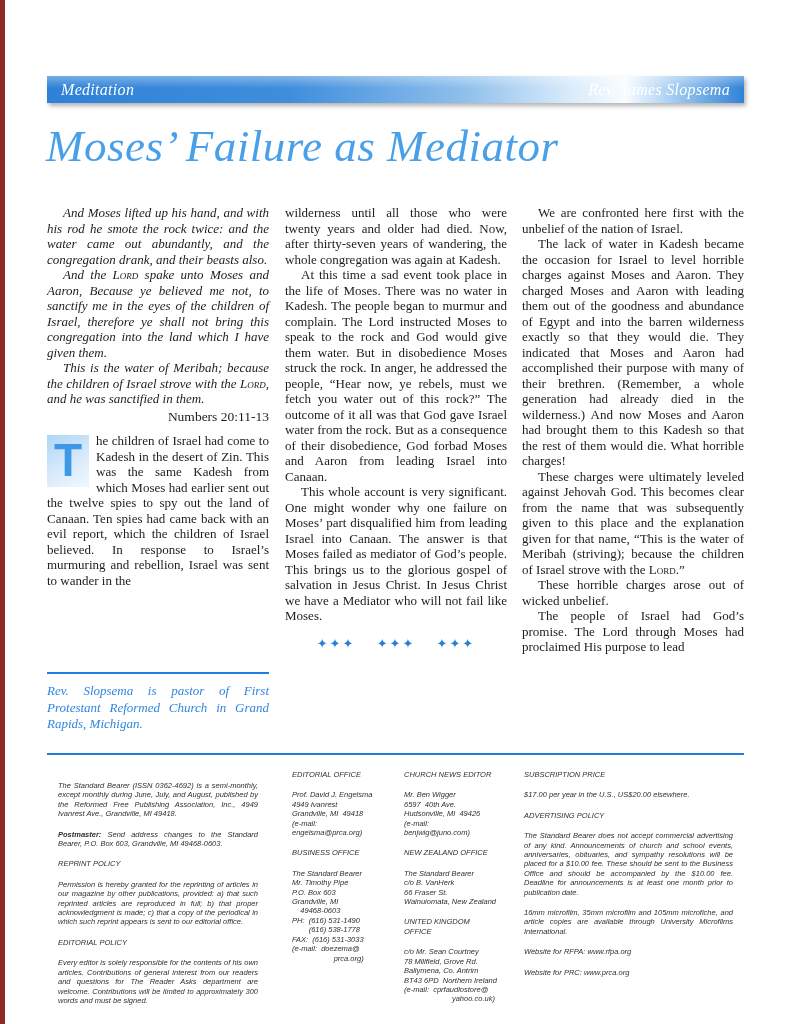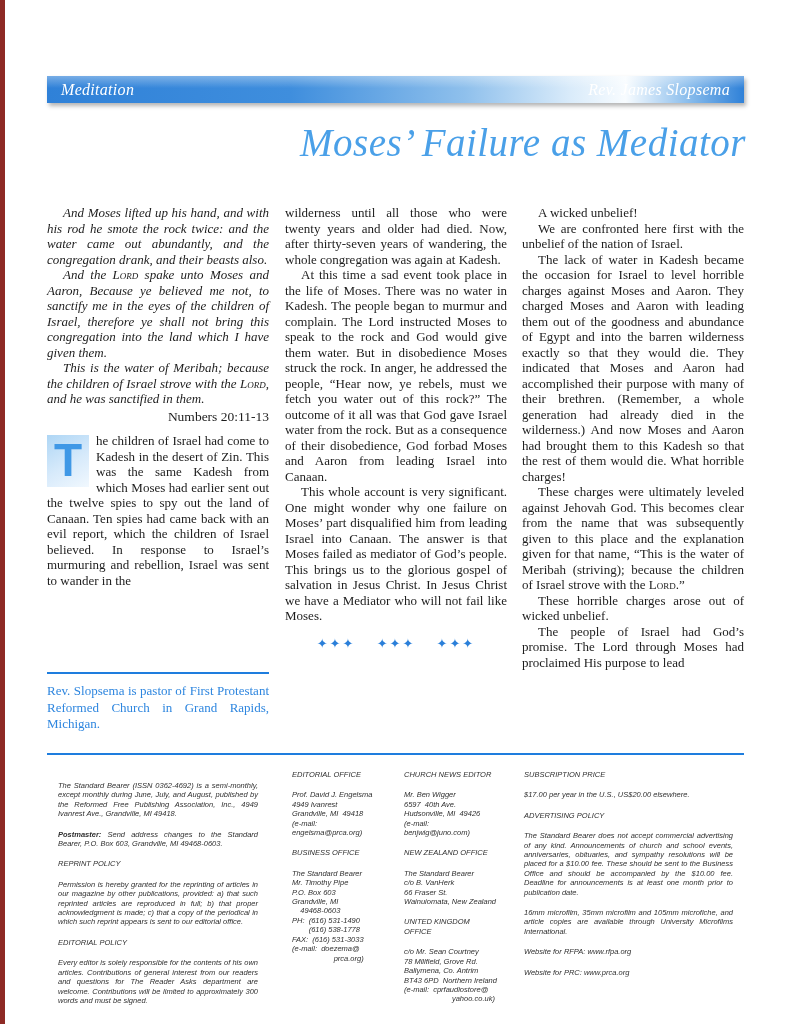--- a/index.html
+++ b/index.html
@@ -11,41 +11,41 @@
   .banner{position:absolute;left:47px;top:76px;width:697px;height:27px;
     background:
       linear-gradient(to bottom, rgba(255,255,255,.35), rgba(255,255,255,0) 45%),
       linear-gradient(to right,#2f81d8 0%,#3f8edd 35%,#8fc0ec 60%,#d9ebfa 75%,#f8fcff 83%,#8abdec 92%,#2f81d8 100%);
     box-shadow:2px 3px 4px rgba(90,90,90,.45);
     display:flex;justify-content:space-between;align-items:center;
     padding:0 14px;box-sizing:border-box;}
   .banner span{color:#ffffff;font-style:italic;font-size:16px;letter-spacing:.3px;}
 
   .article-title{position:absolute;left:46px;top:120px;width:700px;
-    font-size:39px;font-style:italic;color:#4aa0e8;letter-spacing:.5px;white-space:nowrap;text-align:right;}
+    font-size:45px;font-style:italic;color:#4aa0e8;letter-spacing:.5px;white-space:nowrap;}
 
   
   .col{position:absolute;top:205px;width:222px;font-size:13px;line-height:15.5px;
        text-align:justify;}
   .col-1{left:47px;} .col-2{left:285px;} .col-3{left:522px;}
   .col p{margin:0;}
   .ind{text-indent:16px;}
   .scripture{font-style:italic;}
   .sc{font-variant:small-caps;}
   .reference{text-align:right;font-style:normal;margin-top:2px !important;font-size:13.5px;}
 
   .opening{margin-top:9px !important;}
   .dropcap{float:left;width:42px;height:52px;margin:2px 7px -7px 0;
     background:linear-gradient(150deg,#aed6f5 0%,#d7eafb 55%,#f1f8fe 100%);
     color:#3f98e6;font-family:"Liberation Sans",sans-serif;font-weight:bold;
     font-size:46px;line-height:50px;text-align:center;}
 
   .note-block{position:absolute;left:47px;top:672px;width:222px;}
   .rule{border:none;border-top:2px solid #1e7dde;margin:0 0 9px 0;}
-  .author-note{color:#2e86df;font-size:13px;line-height:16.5px;
+  .author-note{color:#2e86df;font-style:italic;font-size:13px;line-height:16.5px;
     text-align:justify;margin:0;}
 
   .diamonds{text-align:center;color:#2a7fd9;font-size:13px;margin-top:12px !important;
     word-spacing:16px;letter-spacing:2px;text-indent:0;}
 
   .footer-sep{position:absolute;left:47px;top:753px;width:697px;border:none;
     border-top:2px solid #1e7dde;margin:0;}
 
   
   .fine{position:absolute;top:770px;font-family:"Liberation Sans",sans-serif;
@@ -100,21 +100,20 @@
   </div>
 
   <div class="col col-2">
     <p>wilderness until all those who were twenty years and older had died.  Now, after thirty-seven years of wandering, the whole congregation was again at Kadesh.</p>
     <p class="ind">At this time a sad event took place in the life of Moses.  There was no water in Kadesh.  The people began to murmur and complain.  The Lord instructed Moses to speak to the rock and God would give them water.  But in disobedience Moses struck the rock. In anger, he addressed the people, “Hear now, ye rebels, must we fetch you water out of this rock?”  The outcome of it all was that God gave Israel water from the rock. But as a consequence of their disobedience, God forbad Moses and Aaron from leading Israel into Canaan.</p>
     <p class="ind">This whole account is very significant.  One might wonder why one failure on Moses’ part disqualified him from leading Israel into Canaan.  The answer is that Moses failed as mediator of God’s people. This brings us to the glorious gospel of salvation in Jesus Christ.  In Jesus Christ we have a Mediator who will not fail like Moses.</p>
     <p class="diamonds">✦✦✦ ✦✦✦ ✦✦✦</p>
   </div>
 
   <div class="col col-3">
-    <p class="ind">A wicked unbelief!</p>
     <p class="ind">We are confronted here first with the unbelief of the nation of Israel.</p>
     <p class="ind">The lack of water in Kadesh became the occasion for Israel to level horrible charges against Moses and Aaron.  They charged Moses and Aaron with leading them out of the goodness and abundance of Egypt and into the barren wilderness exactly so that they would die.  They indicated that Moses and Aaron had accomplished their purpose with many of their brethren.  (Remember, a whole generation had already died in the wilderness.)  And now Moses and Aaron had brought them to this Kadesh so that the rest of them would die.  What horrible charges!</p>
     <p class="ind">
       <span>These charges were ultimately leveled against Jehovah God.  This becomes clear from the name that was subsequently given to this place and the explanation given for that name, “This is the water of Meribah (striving); because the children of Israel strove with the </span><span class="sc">Lord</span><span>.”</span>
     </p>
     <p class="ind">These horrible charges arose out of wicked unbelief.</p>
     <p class="ind">The people of Israel had God’s promise.  The Lord through Moses had proclaimed His purpose to lead</p>
   </div>
 
   <hr class="footer-sep">

